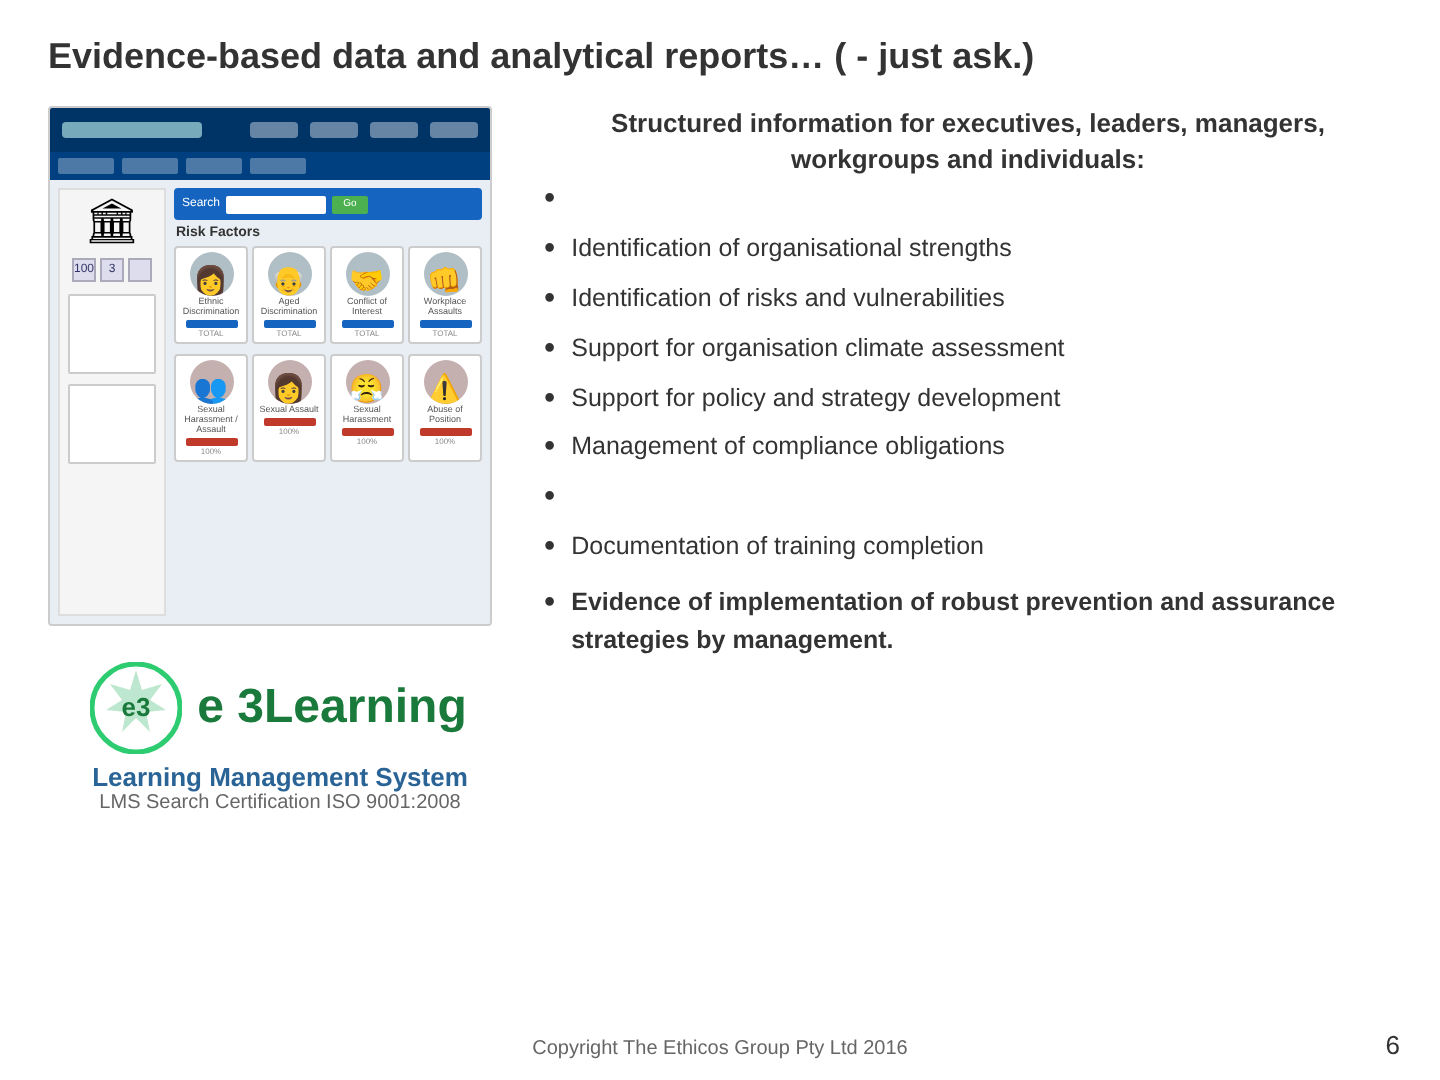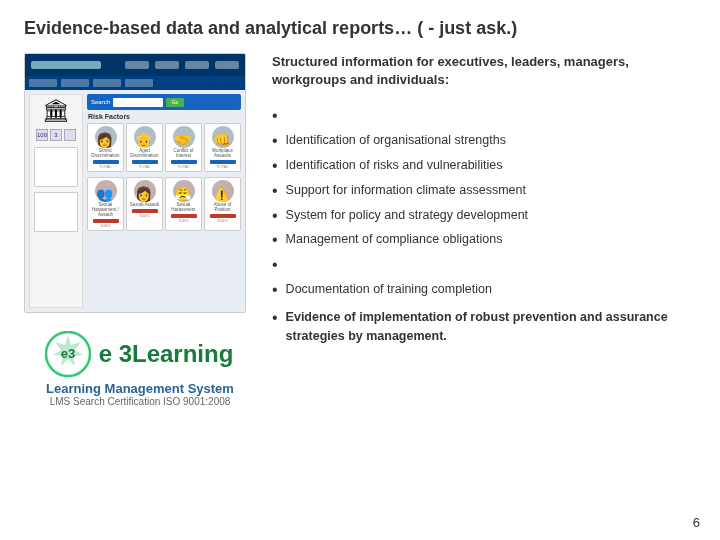--- a/index.html
+++ b/index.html
@@ -115,22 +115,23 @@
     .right-col {
       flex: 1;
       display: flex;
       flex-direction: column;
     }
 
     .structured-info {
       font-size: 13px;
       font-weight: 600;
       color: #333;
-      margin-bottom: 16px;
+      margin-bottom: 0;
       line-height: 1.4;
+      text-align: center;
     }
 
     .bullet-list {
       list-style: none;
       display: flex;
       flex-direction: column;
       gap: 2px;
     }
 
     .bullet-item {
@@ -343,25 +344,25 @@
           <li class="bullet-item">
       <span class="bullet-dot">•</span>
       <span class="bullet-text">Identification of organisational strengths</span>
     </li>
           <li class="bullet-item">
       <span class="bullet-dot">•</span>
       <span class="bullet-text">Identification of risks and vulnerabilities</span>
     </li>
           <li class="bullet-item">
       <span class="bullet-dot">•</span>
-      <span class="bullet-text">Support for information climate assessment</span>
-    </li>
-          <li class="bullet-item">
-      <span class="bullet-dot">•</span>
-      <span class="bullet-text">System for policy and strategy development</span>
+      <span class="bullet-text">Support for organisation climate assessment</span>
+    </li>
+          <li class="bullet-item">
+      <span class="bullet-dot">•</span>
+      <span class="bullet-text">Support for policy and strategy development</span>
     </li>
           <li class="bullet-item">
       <span class="bullet-dot">•</span>
       <span class="bullet-text">Management of compliance obligations</span>
     </li>
           <li class="bullet-item">
       <span class="bullet-dot">•</span>
     </li>
           <li class="bullet-item">
       <span class="bullet-dot">•</span>
@@ -370,16 +371,19 @@
         </ul>
 
       <div class="last-bullet">
         <span class="bullet-dot">•</span>
         <span class="bullet-text bold">Evidence of implementation of robust prevention and assurance strategies by management.</span>
       </div>
 
     </div>
   </div>
 
+  <div class="footer">
+    <div class="copyright">Copyright The Ethicos Group Pty Ltd 2016</div>
+  </div>
 
 </div>
 
 <div class="page-number">6</div>
 
 </body></html>

